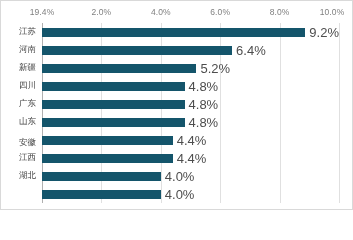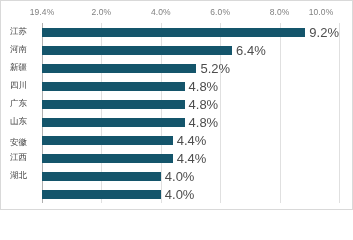--- a/index.html
+++ b/index.html
@@ -89,42 +89,42 @@
     position: absolute;
     left: 0;
     top: 22px;
     width: 41px;
     height: 180px;
   }
   .cat-row {
     display: flex;
     align-items: center;
     justify-content: flex-end;
-    padding-right: 15px;
+    padding-right: 6px;
     box-sizing: border-box;
     width: 100%;
   }
   .cat-label {
     font-size: 8.5px;
     color: #3f3f3f;
     white-space: nowrap;
   }
 </style>
 </head>
 <body>
 
 <div id="chart-frame">
 
   <div id="axis-top">
       <div class="tick-label" style="left: 41px; color: rgb(128, 128, 128);">19.4%</div>
       <div class="tick-label" style="left: 100.4px; color: rgb(128, 128, 128);">2.0%</div>
       <div class="tick-label" style="left: 159.8px; color: rgb(128, 128, 128);">4.0%</div>
       <div class="tick-label" style="left: 219.2px; color: rgb(128, 128, 128);">6.0%</div>
       <div class="tick-label" style="left: 278.6px; color: rgb(128, 128, 128);">8.0%</div>
-      <div class="tick-label" style="left: 320px; color: rgb(128, 128, 128); text-align: center;">10.0%</div>
+      <div class="tick-label" style="left: 331px; color: rgb(128, 128, 128); text-align: center;">10.0%</div>
     </div>
 
   <div id="cat-labels">
       <div class="cat-row" style="height: 18px;">
         <span class="cat-label" style="color: rgb(63, 63, 63);">江苏</span>
       </div>
       <div class="cat-row" style="height: 18px;">
         <span class="cat-label" style="color: rgb(63, 63, 63);">河南</span>
       </div>
       <div class="cat-row" style="height: 18px;">

